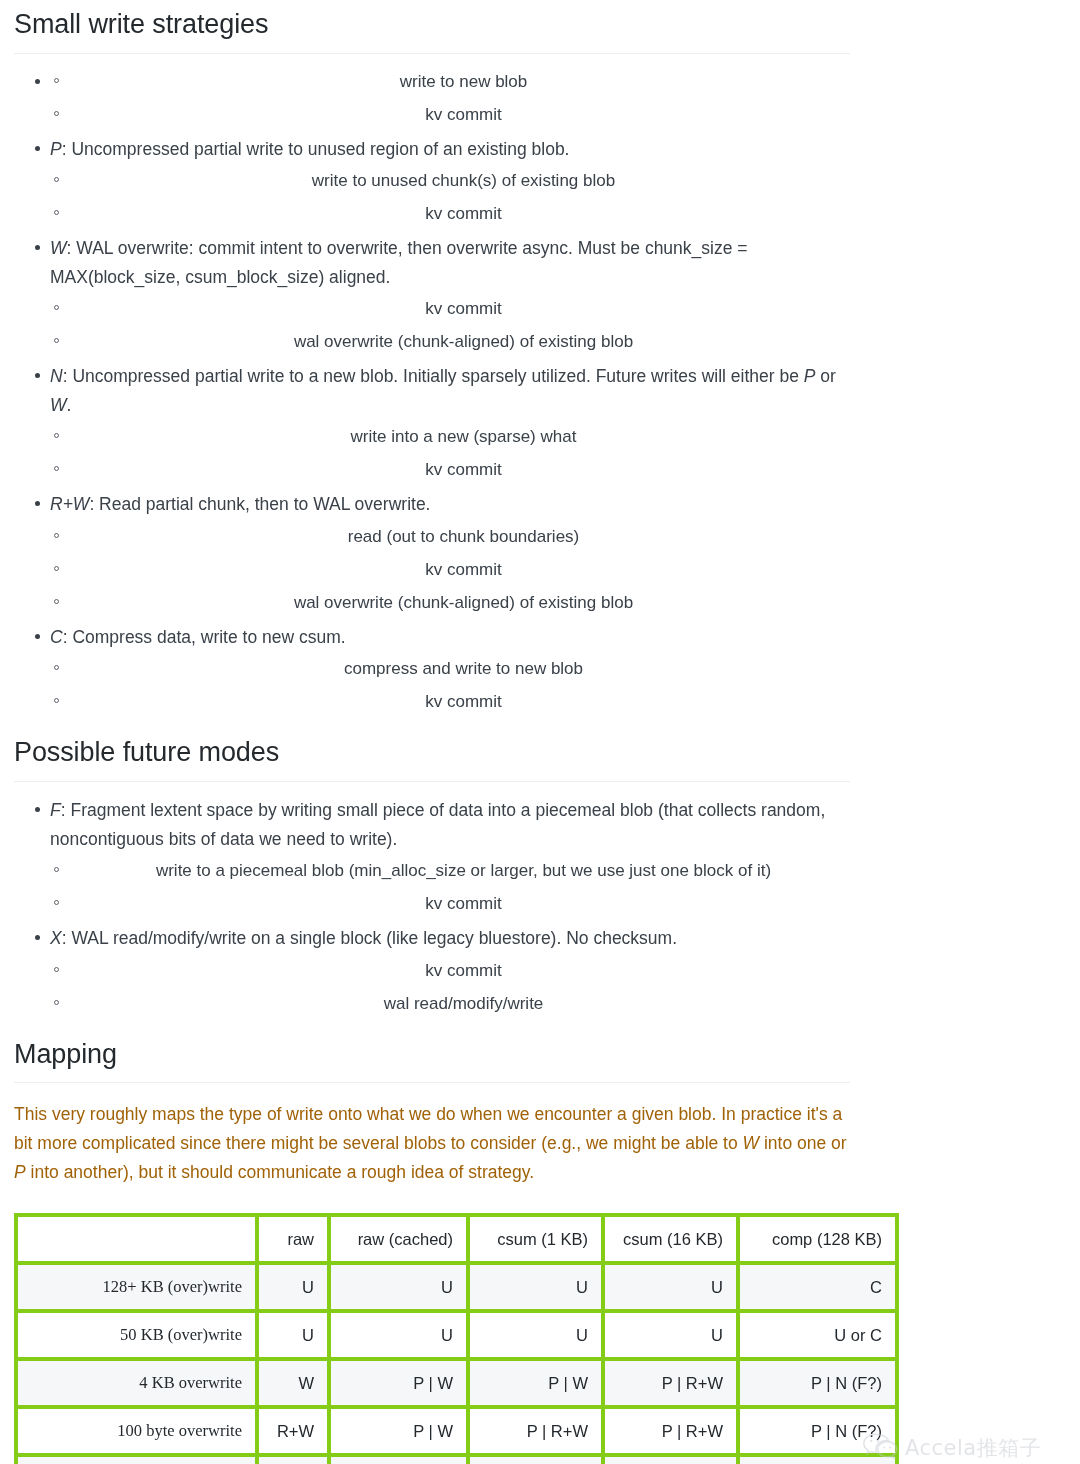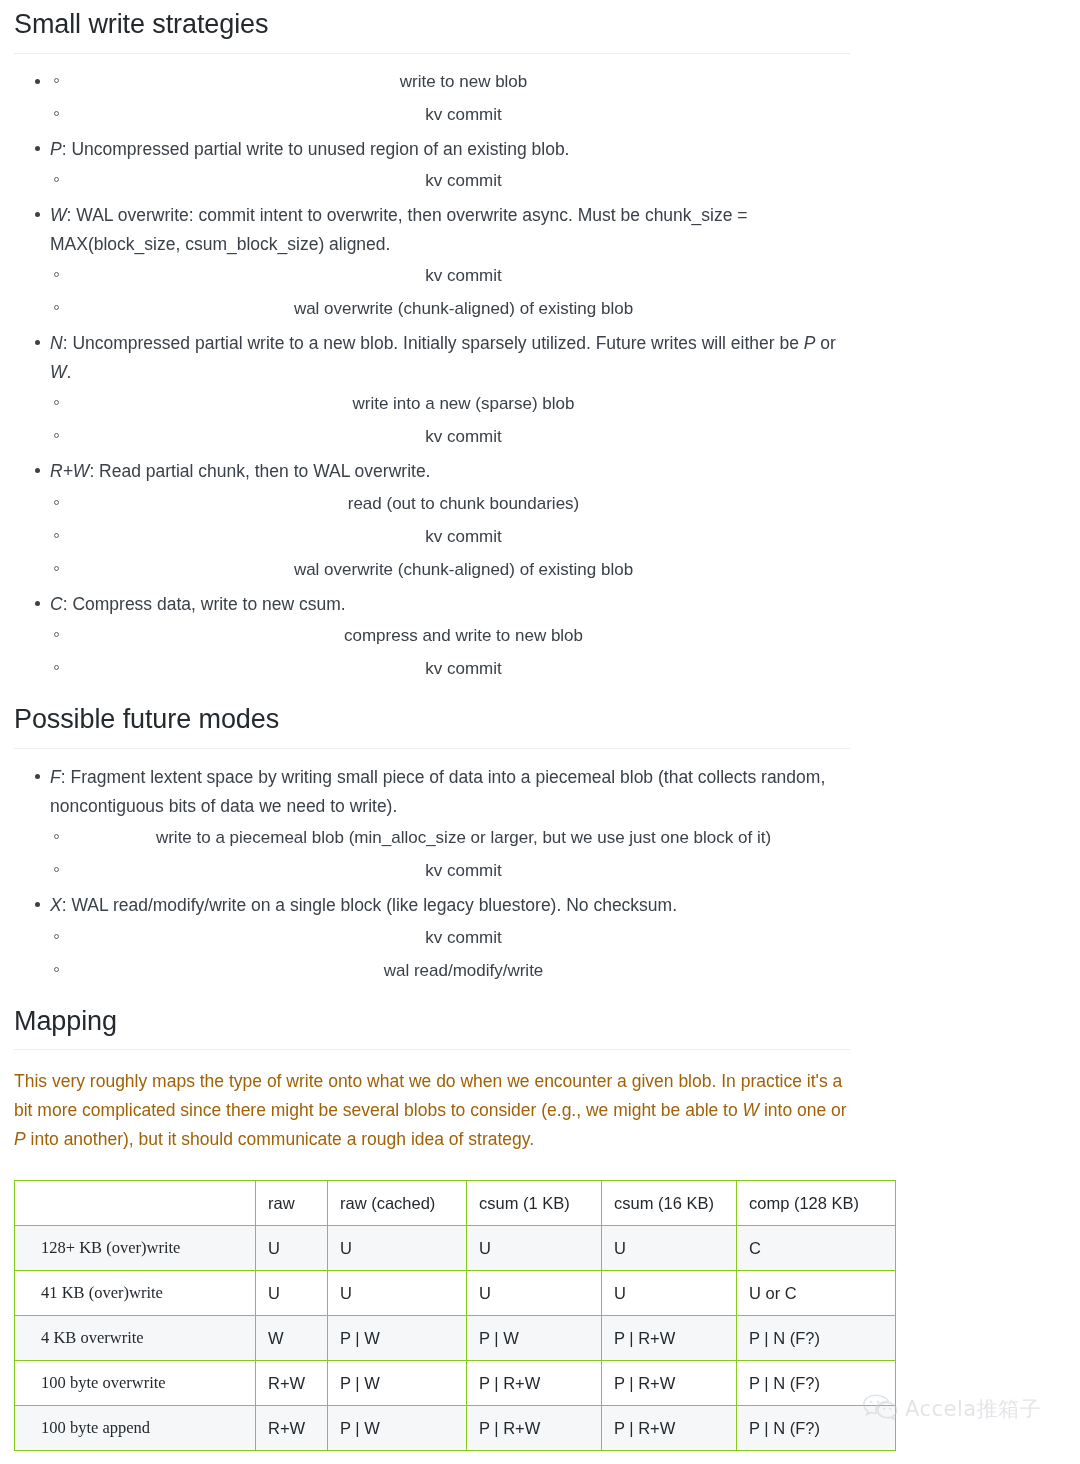--- a/index.html
+++ b/index.html
@@ -121,23 +121,23 @@
   }
   table.map-table col.c0 { width: 241px; }
   table.map-table col.c1 { width: 72px; }
   table.map-table col.c2 { width: 139px; }
   table.map-table col.c3 { width: 135px; }
   table.map-table col.c4 { width: 135px; }
   table.map-table col.c5 { width: 159px; }
 
   table.map-table th,
   table.map-table td {
-    border: 1px solid #84cc16;
+    border: 4px solid #84cc16;
     padding: 12px 13px 12px 12px;
-    text-align: left;
+    text-align: right;
     font-weight: 400;
     height: 20px;
     vertical-align: middle;
     white-space: nowrap;
     overflow: hidden;
   }
   table.map-table thead th {
     background: #ffffff;
     color: #24292e;
   }
@@ -149,21 +149,21 @@
   }
   table.map-table td.rowhead {
     padding-left: 26px;
     font-family: Liberation Serif, serif;
   }
 
   
   .watermark {
     position: absolute;
     left: 862px;
-    top: 1393px;
+    top: 1432px;
     display: flex;
     align-items: center;
     gap: 7px;
     opacity: 0.5;
     pointer-events: none;
   }
   .watermark .wm-text {
     font-size: 21px;
     color: #c6cbd1;
     letter-spacing: 0.5px;
@@ -189,38 +189,39 @@
         <ul class="lvl2">
           <li class="subitem"><span class="bullet-o"></span><span class="subitem-text">write to new blob</span></li>
           <li class="subitem"><span class="bullet-o"></span><span class="subitem-text">kv commit</span></li>
         </ul>
       </li>
 
       <li class="item">
         <span class="bullet"></span>
         <div class="item-text"><em class="var">P</em><span>: </span><span>Uncompressed partial write to unused region of an existing blob.</span></div>
         <ul class="lvl2">
+          <li class="subitem"><span class="bullet-o"></span><span class="subitem-text">write to unused chunk(s) of existing blob</span></li>
           <li class="subitem"><span class="bullet-o"></span><span class="subitem-text">kv commit</span></li>
         </ul>
       </li>
 
       <li class="item">
         <span class="bullet"></span>
         <div class="item-text"><em class="var">W</em><span>: </span><span>WAL overwrite: commit intent to overwrite, then overwrite async. Must be chunk_size = MAX(block_size, csum_block_size) aligned.</span></div>
         <ul class="lvl2">
           <li class="subitem"><span class="bullet-o"></span><span class="subitem-text">kv commit</span></li>
           <li class="subitem"><span class="bullet-o"></span><span class="subitem-text">wal overwrite (chunk-aligned) of existing blob</span></li>
         </ul>
       </li>
 
       <li class="item">
         <span class="bullet"></span>
         <div class="item-text"><em class="var">N</em><span>: </span><span>Uncompressed partial write to a new blob. Initially sparsely utilized. Future writes will either be </span><em class="var">P</em><span> or </span><em class="var">W</em><span>.</span></div>
         <ul class="lvl2">
-          <li class="subitem"><span class="bullet-o"></span><span class="subitem-text">write into a new (sparse) blob</span></li>
+          <li class="subitem"><span class="bullet-o"></span><span class="subitem-text">write into a new (sparse) what</span></li>
           <li class="subitem"><span class="bullet-o"></span><span class="subitem-text">kv commit</span></li>
         </ul>
       </li>
 
       <li class="item">
         <span class="bullet"></span>
         <div class="item-text"><em class="var">R+W</em><span>: </span><span>Read partial chunk, then to WAL overwrite.</span></div>
         <ul class="lvl2">
           <li class="subitem"><span class="bullet-o"></span><span class="subitem-text">read (out to chunk boundaries)</span></li>
           <li class="subitem"><span class="bullet-o"></span><span class="subitem-text">kv commit</span></li>
@@ -294,21 +295,21 @@
         <tbody>
           <tr>
             <td class="rowhead">128+ KB (over)write</td>
             <td>U</td>
             <td>U</td>
             <td>U</td>
             <td>U</td>
             <td>C</td>
           </tr>
           <tr>
-            <td class="rowhead">41 KB (over)write</td>
+            <td class="rowhead">50 KB (over)write</td>
             <td>U</td>
             <td>U</td>
             <td>U</td>
             <td>U</td>
             <td>U or C</td>
           </tr>
           <tr>
             <td class="rowhead">4 KB overwrite</td>
             <td>W</td>
             <td>P | W</td>

